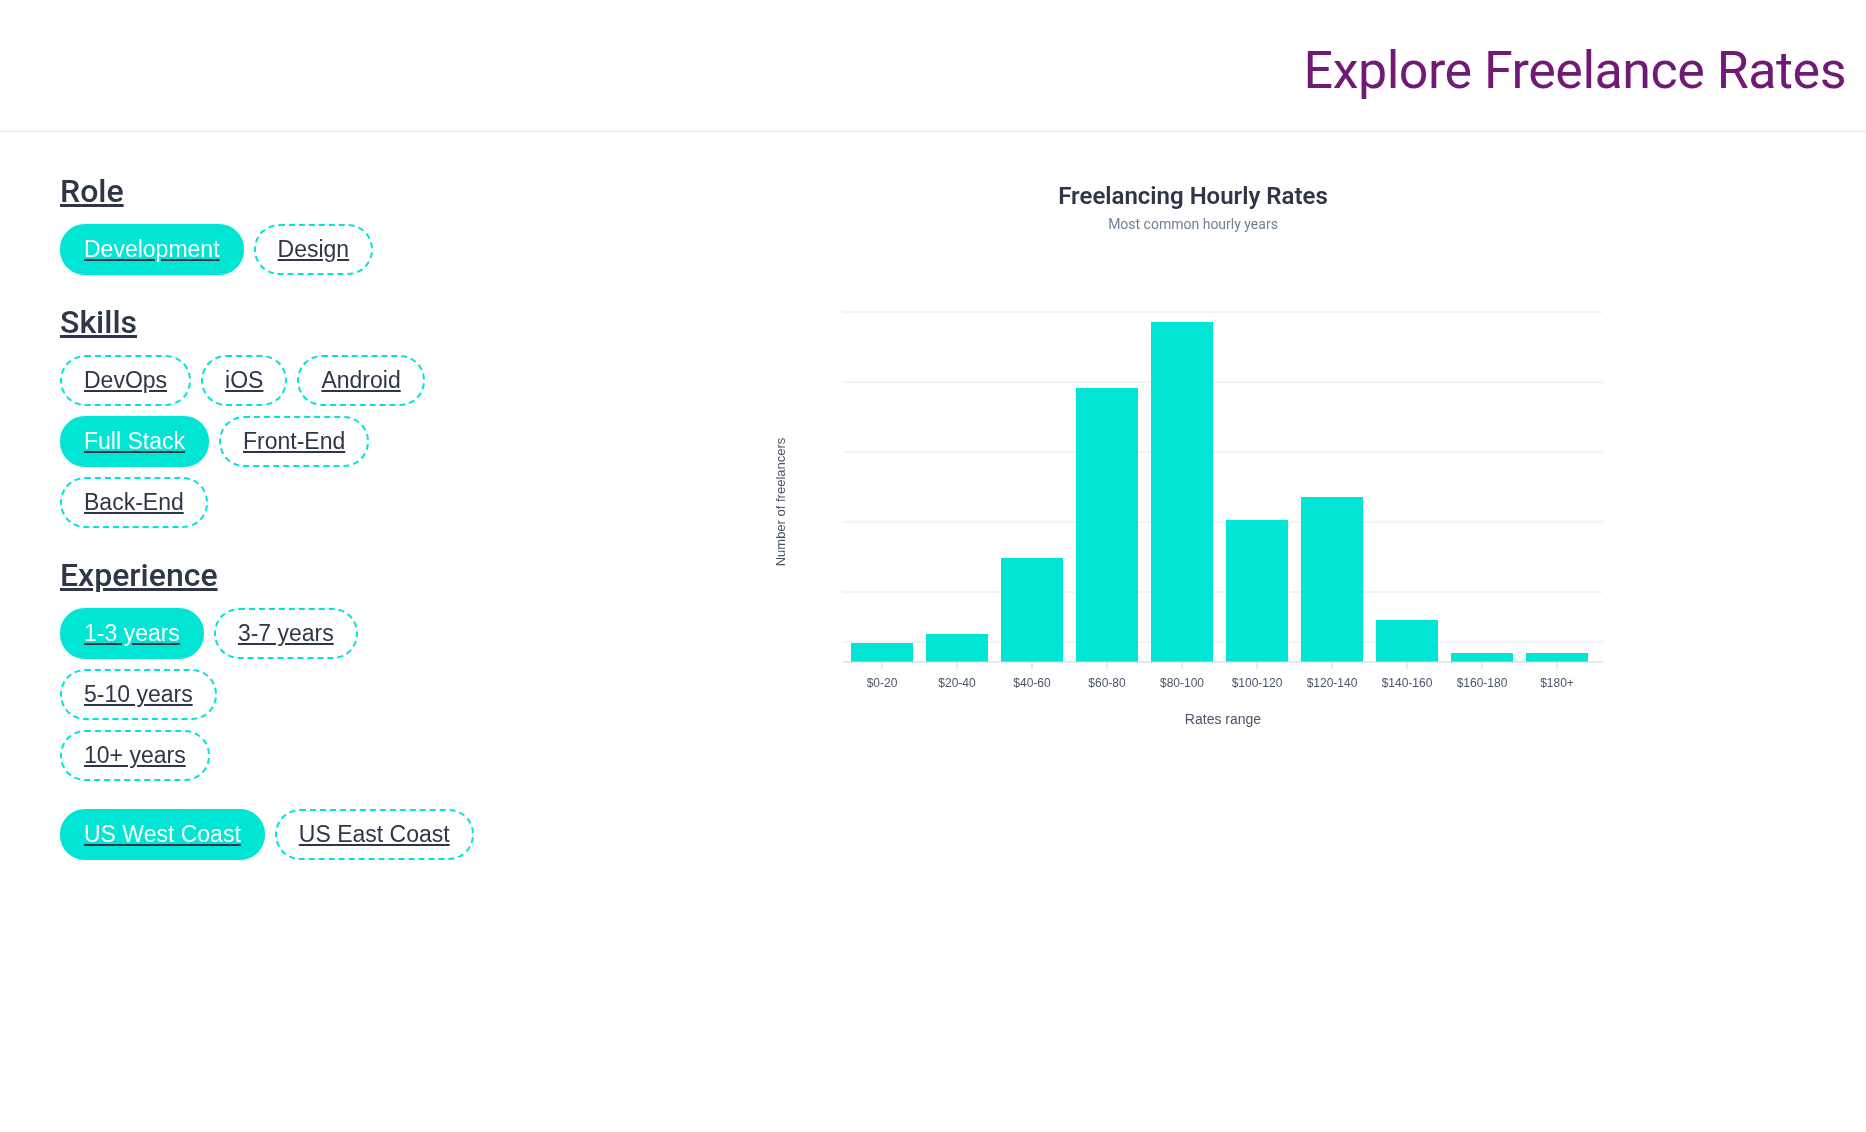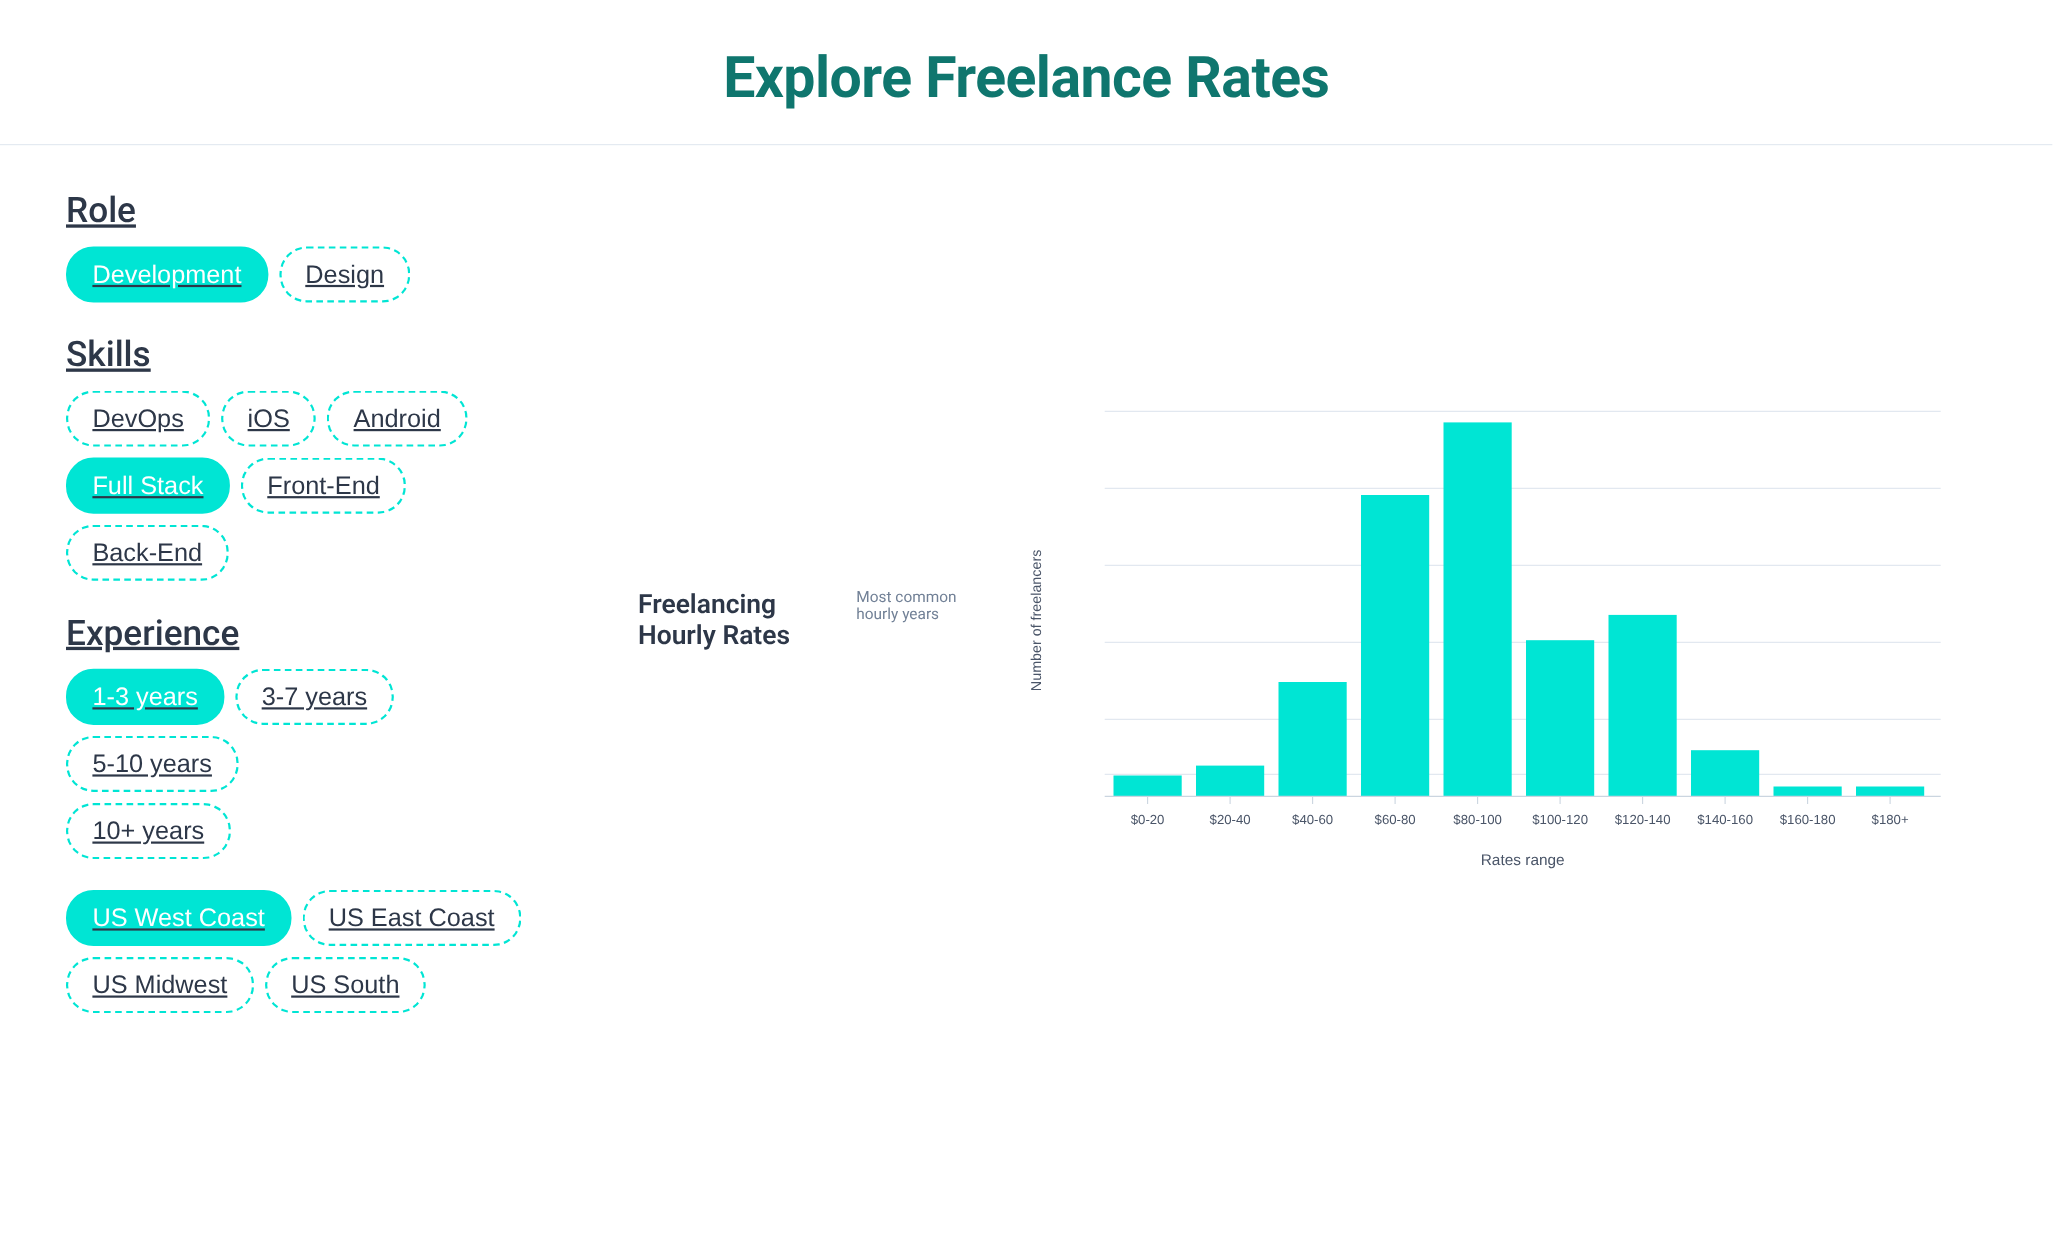--- a/index.html
+++ b/index.html
@@ -10,23 +10,24 @@
     }
 
     .page-header {
       text-align: center;
       padding: 40px 20px 30px;
       border-bottom: 1px solid #e2e8f0;
     }
 
     .page-title {
       font-size: 52px;
-      font-weight: 700;
-      color: #0f766e;
+      font-weight: 400;
+      color: #701a75;
       letter-spacing: -0.5px;
+      text-align: right;
     }
 
     .main-content {
       display: flex;
       padding: 40px 60px;
       gap: 60px;
     }
 
     .filters-panel {
       width: 460px;
@@ -67,21 +68,21 @@
       background: #00e5d4;
       border: 2px solid #00e5d4;
       color: #fff;
       font-weight: 500;
     }
 
     
     .chart-panel {
       flex: 1;
       display: flex;
-      flex-direction: row;
+      flex-direction: column;
       align-items: center;
       padding-top: 10px;
     }
 
     .chart-title {
       font-size: 24px;
       font-weight: 600;
       color: #2d3748;
       margin-bottom: 6px;
     }
@@ -144,24 +145,20 @@
       </div>
       <div class="chips-row">
         <button class="chip">10+ years</button>
       </div>
     </div>
 
     <div class="filter-section">
       <div class="chips-row">
         <button class="chip active">US West Coast</button>
         <button class="chip">US East Coast</button>
-      </div>
-      <div class="chips-row">
-        <button class="chip">US Midwest</button>
-        <button class="chip">US South</button>
       </div>
     </div>
 
   </div>
 
   <div class="chart-panel">
     <div class="chart-title">Freelancing Hourly Rates</div>
     <div class="chart-subtitle">Most common hourly years</div>
     <div class="chart-container">
       <svg class="chart-svg" id="bar-chart" viewBox="0 0 860 480" preserveAspectRatio="xMidYMid meet">

